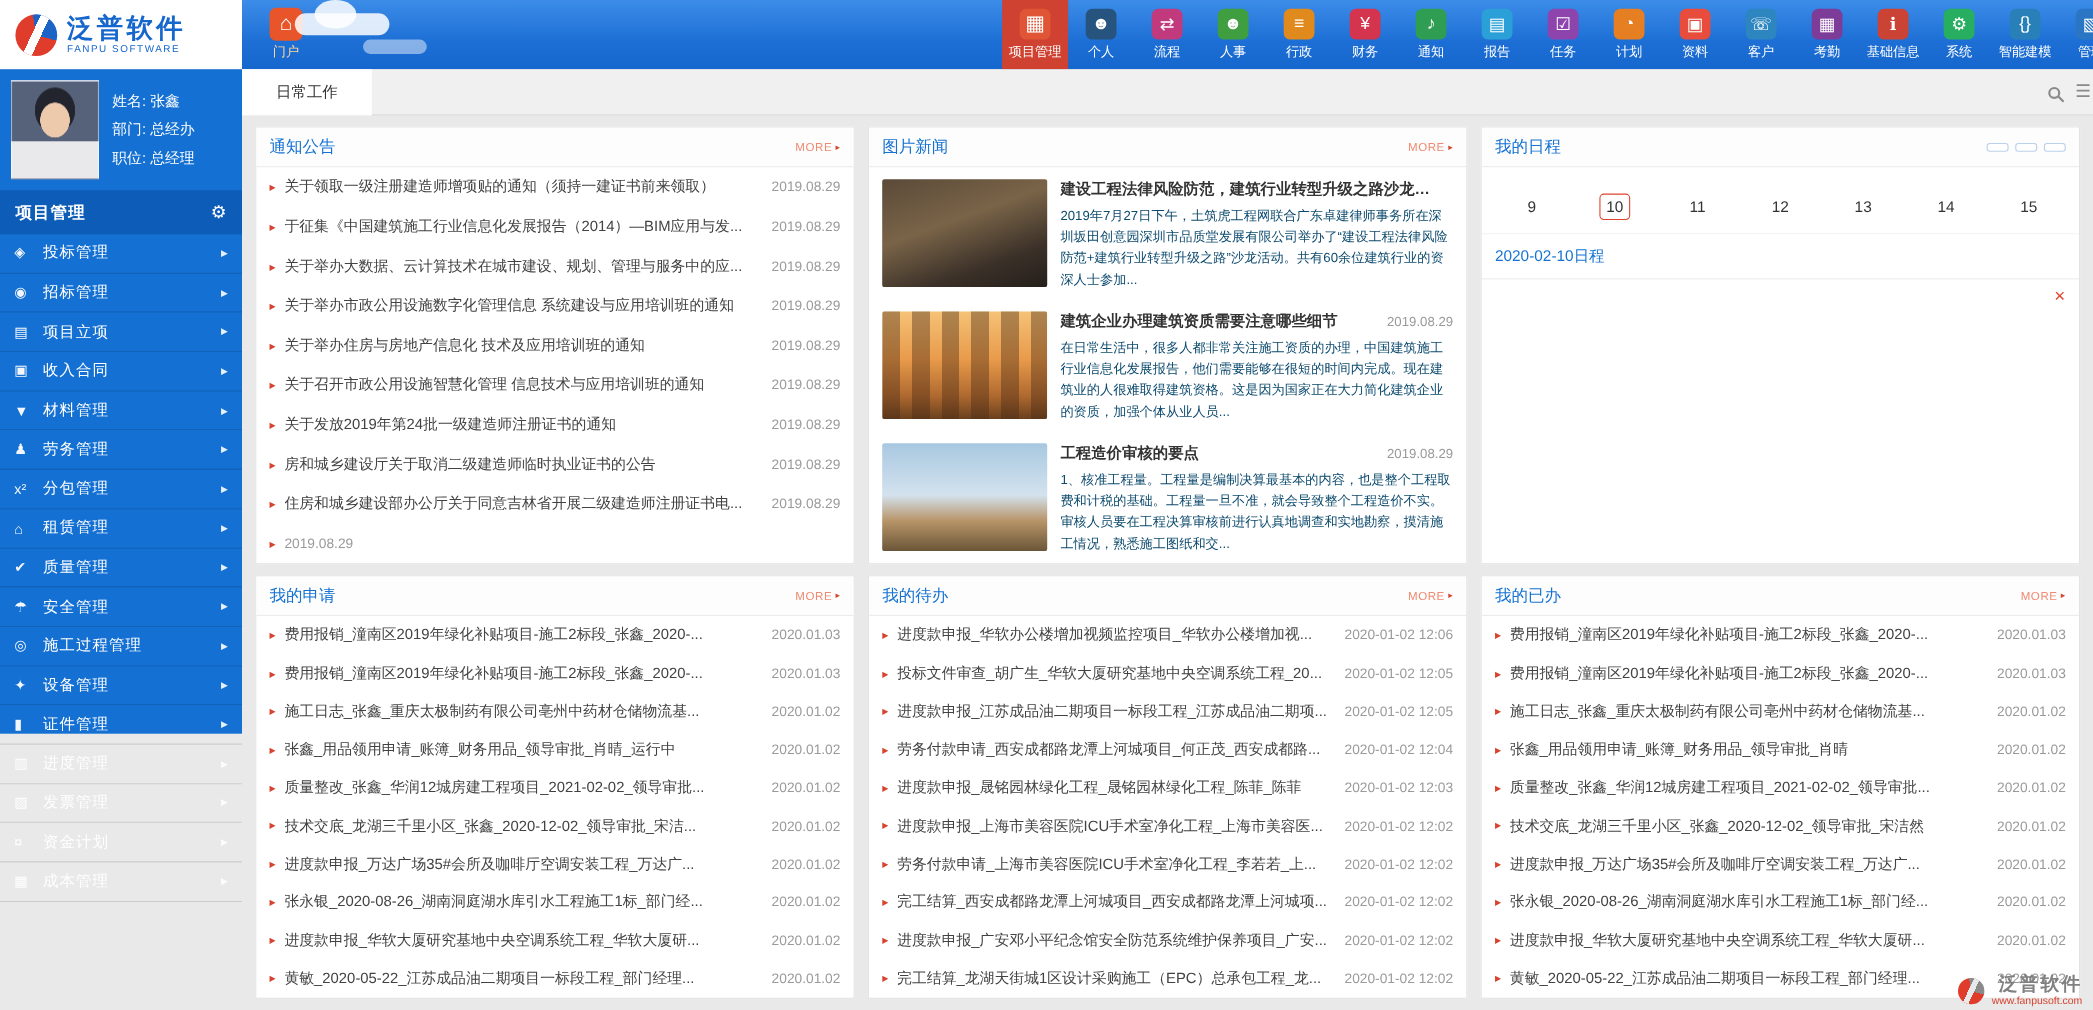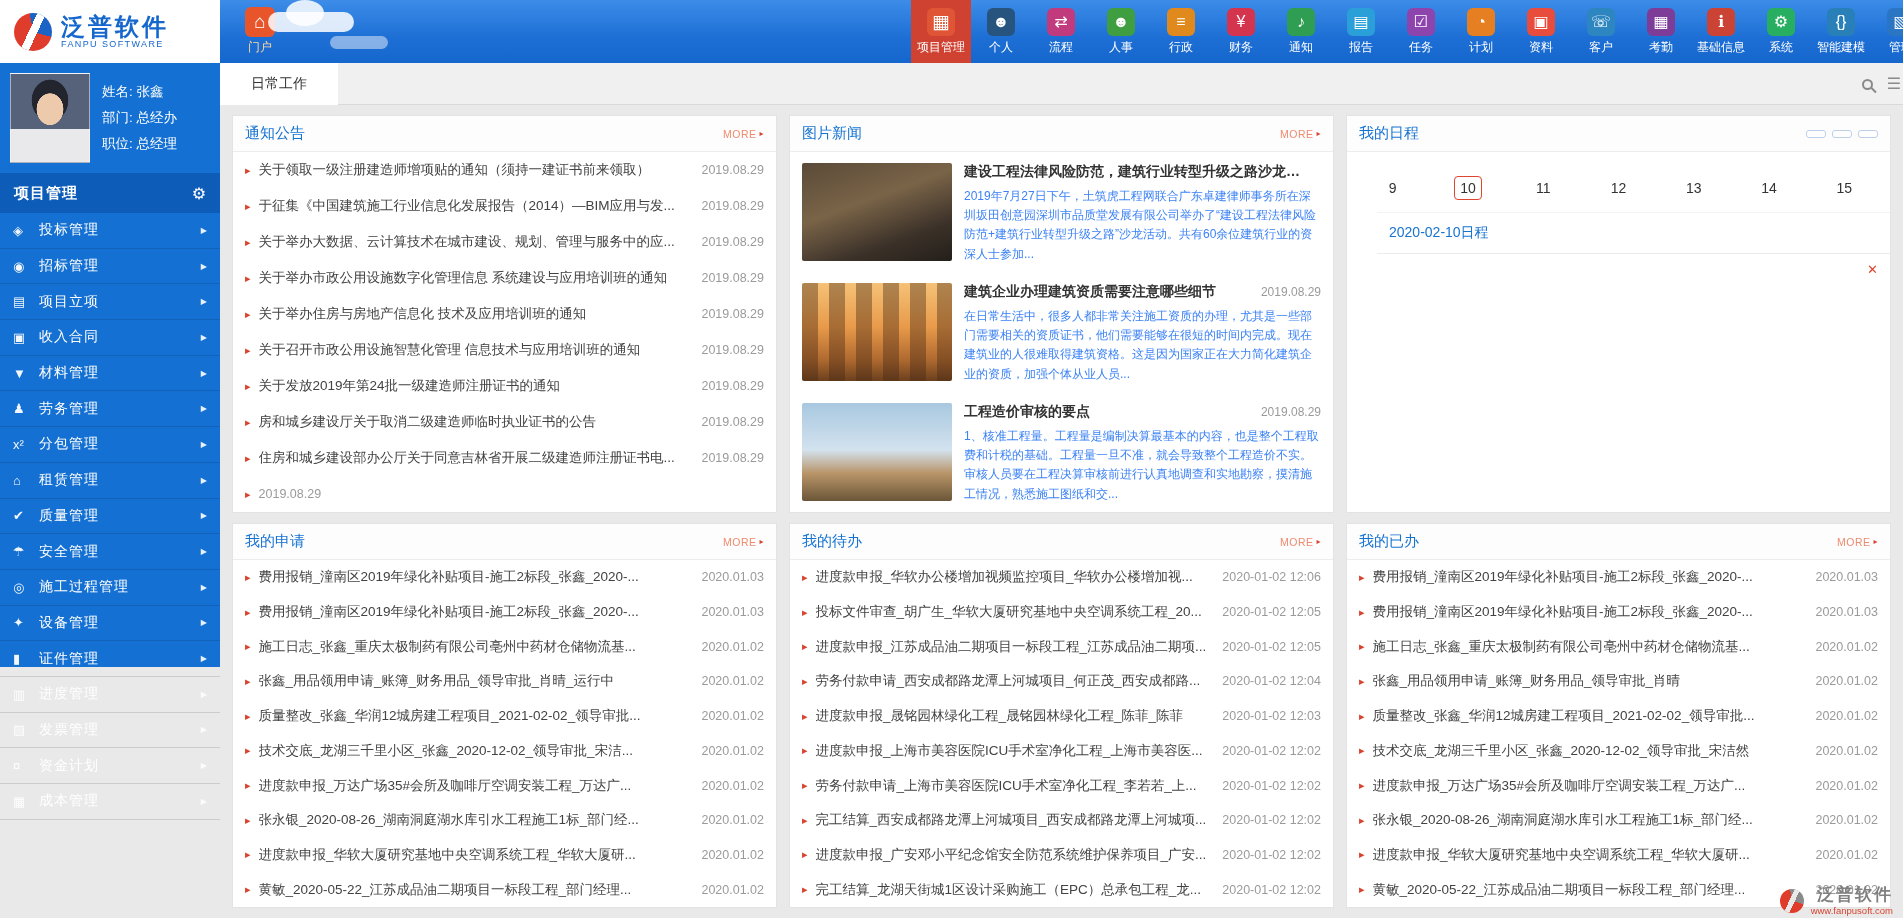--- a/index.html
+++ b/index.html
@@ -97,36 +97,36 @@
   .news-img.classroom { background:linear-gradient(160deg,#5a4a38 0%,#7a6448 40%,#3a3028 75%,#241f1a 100%); }
   .news-img.city { background:
       repeating-linear-gradient(90deg, rgba(70,40,20,.40) 0 16px, rgba(0,0,0,0) 16px 27px),
       linear-gradient(180deg,#f5c277 0%,#e89a4a 45%,#b06a30 78%,#6a401e 100%); }
   .news-img.construction { background:linear-gradient(180deg,#a8c8e0 0%,#d3e2ee 48%,#b89468 72%,#6a5638 100%); }
   .news-body { flex:1; min-width:0; display:flex; flex-direction:column; }
   .news-title-row { display:flex; align-items:baseline; }
   .news-title { flex:1; min-width:0; font-size:14px; font-weight:bold; color:#333;
                 white-space:nowrap; overflow:hidden; text-overflow:ellipsis; }
   .news-date { flex:0 0 auto; margin-left:10px; font-size:12px; color:#9a9a9a; }
-  .news-text { margin-top:6px; font-size:12px; color:#3b82f6; line-height:1.6;
+  .news-text { margin-top:6px; font-size:12px; color:#0c4a6e; line-height:1.6;
                overflow:hidden; max-height:78px;
                display:-webkit-box; -webkit-line-clamp:4; -webkit-box-orient:vertical; }
 
   
   .sched-btns { display:flex; gap:6px; }
   .sched-btn { border:1px solid #bcd0ea; background:#fff; color:#5b83b8; font-size:12px;
                padding:3px 9px; border-radius:3px; font-family:inherit; }
   .cal-week, .cal-dates { display:grid; grid-template-columns:repeat(7,1fr); text-align:center; }
   .cal-week { padding:12px 8px 4px; color:#555; font-size:14px; }
   .cal-dates { padding:8px 8px 12px; color:#333; font-size:14px; }
   .cal-date span { display:inline-block; min-width:28px; padding:3px 5px; border:1px solid transparent;
                    border-radius:4px; }
   .cal-date.selected span { border-color:#e0442e; }
   .sched-day { padding:11px 12px; color:#1673d2; font-size:14px; border-bottom:1px solid #ececec;
-               border-top:1px solid #f3f3f3;margin-left:30px; }
+               border-top:1px solid #f3f3f3; }
   .sched-empty { position:relative; flex:1; }
   .sched-close { position:absolute; top:8px; right:12px; color:#e0442e; font-size:13px; }
 
   
   .watermark { position:absolute; right:10px; bottom:2px; display:flex; align-items:center; gap:7px; }
   .wm-mark { width:24px; height:24px; border-radius:50%; position:relative;
              background:conic-gradient(from 210deg,#e03c2c 0 140deg,#8a8a8a 140deg 255deg,#e03c2c 255deg 360deg); }
   .wm-mark::after { content:""; position:absolute; inset:0; border-radius:50%;
              background:linear-gradient(115deg,transparent 42%,#e9e9e9 42% 58%,transparent 58%); }
   .wm-col { display:flex; flex-direction:column; align-items:flex-end; }
@@ -426,21 +426,21 @@
                 <div class="news-text" data-interactable="false">2019年7月27日下午，土筑虎工程网联合广东卓建律师事务所在深圳坂田创意园深圳市品质堂发展有限公司举办了“建设工程法律风险防范+建筑行业转型升级之路”沙龙活动。共有60余位建筑行业的资深人士参加...</div>
               </div>
             </div>
             <div class="news-item" data-interactable="true">
               <div class="news-img city" data-interactable="false"></div>
               <div class="news-body" data-interactable="false">
                 <div class="news-title-row" data-interactable="false">
                   <span class="news-title" data-interactable="false">建筑企业办理建筑资质需要注意哪些细节</span>
                   <span class="news-date" data-interactable="false">2019.08.29</span>
                 </div>
-                <div class="news-text" data-interactable="false">在日常生活中，很多人都非常关注施工资质的办理，尤其是一些部门需要相关的资质证书，他们需要能够在很短的时间内完成。现在建筑业的人很难取得建筑资格。这是因为国家正在大力简化建筑企业的资质，加强个体从业人员...</div>
+                <div class="news-text" data-interactable="false">在日常生活中，很多人都非常关注施工资质的办理，中国建筑施工行业信息化发展报告，他们需要能够在很短的时间内完成。现在建筑业的人很难取得建筑资格。这是因为国家正在大力简化建筑企业的资质，加强个体从业人员...</div>
               </div>
             </div>
             <div class="news-item" data-interactable="true">
               <div class="news-img construction" data-interactable="false"></div>
               <div class="news-body" data-interactable="false">
                 <div class="news-title-row" data-interactable="false">
                   <span class="news-title" data-interactable="false">工程造价审核的要点</span>
                   <span class="news-date" data-interactable="false">2019.08.29</span>
                 </div>
                 <div class="news-text" data-interactable="false">1、核准工程量。工程量是编制决算最基本的内容，也是整个工程取费和计税的基础。工程量一旦不准，就会导致整个工程造价不实。审核人员要在工程决算审核前进行认真地调查和实地勘察，摸清施工情况，熟悉施工图纸和交...</div>

